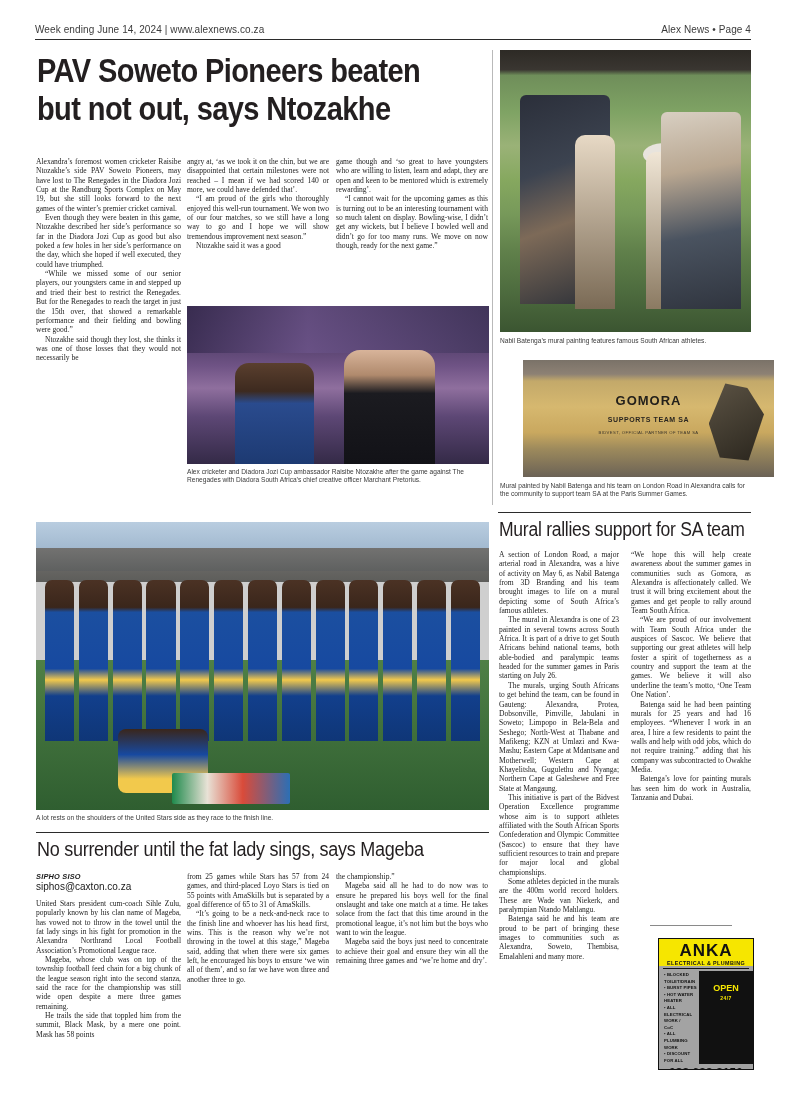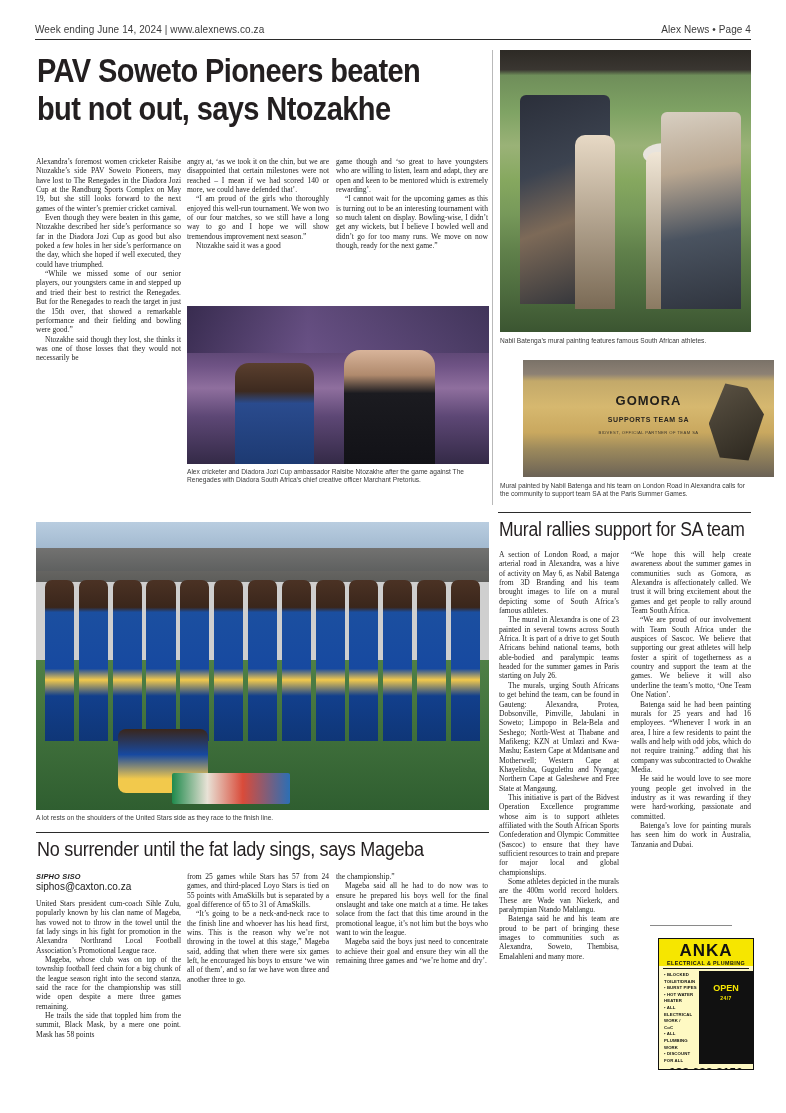--- a/index.html
+++ b/index.html
@@ -117,21 +117,21 @@
   .ph-team .grass{position:absolute;left:0;bottom:0;width:100%;height:52%;background:linear-gradient(180deg,#4f8046,#2f5e30);}
   .ph-team .row{position:absolute;left:2%;top:20%;width:96%;height:56%;display:flex;gap:1.1%;}
   .ph-team .pl{flex:1;background:linear-gradient(180deg,#4b3224 0%,#3a261b 17%,#1b4fa0 20%,#1749a0 55%,#f2c94c 62%,#123f8c 72%,#0f3677 100%);border-radius:7px 7px 0 0;}
   .ph-team .kneel{position:absolute;left:18%;bottom:6%;width:20%;height:22%;
     background:linear-gradient(180deg,#3a261b,#1749a0 40%,#f2c94c 78%);border-radius:8px;}
   .ph-team .flag{position:absolute;left:30%;bottom:2%;width:26%;height:11%;
     background:linear-gradient(90deg,#1f8a4c 0%,#e8e2d6 30%,#d94b3a 60%,#2c6fb5 100%);border-radius:2px;}
 
   
   .ad{
-    position:absolute;border:1.5px solid #111;background:#fef9c3;overflow:hidden;
+    position:absolute;border:1.5px solid #111;background:#a3a3a3;overflow:hidden;
   }
   .ad .ad-top{
     background:#f6e600;text-align:center;padding-top:3px;
   }
   .ad .ad-name{
     font-family:"Liberation Sans", sans-serif;font-weight:bold;
     font-size:17px;color:#111;letter-spacing:1px;line-height:1;
   }
   .ad .ad-sub{
     font-family:"Liberation Sans", sans-serif;font-weight:bold;
@@ -223,21 +223,20 @@
     <p>The murals, urging South Africans to get behind the team, can be found in Gauteng: Alexandra, Protea, Dobsonville, Pimville, Jabulani in Soweto; Limpopo in Bela-Bela and Seshego; North-West at Thabane and Mafikeng; KZN at Umlazi and Kwa-Mashu; Eastern Cape at Mdantsane and Motherwell; Western Cape at Khayelitsha, Gugulethu and Nyanga; Northern Cape at Galeshewe and Free State at Mangaung.</p>
     <p>This initiative is part of the Bidvest Operation Excellence programme whose aim is to support athletes affiliated with the South African Sports Confederation and Olympic Committee (Sascoc) to ensure that they have sufficient resources to train and prepare for major local and global championships.</p>
     <p>Some athletes depicted in the murals are the 400m world record holders. These are Wade van Niekerk, and paralympian Ntando Mahlangu.</p>
     <p>Batenga said he and his team are proud to be part of bringing these images to communities such as Alexandra, Soweto, Thembisa, Emalahleni and many more.</p>
   </div>
 
   <div class="body-col" style="position:absolute;left:631px;top:550px;width:120px;">
     <p class="first">“We hope this will help create awareness about the summer games in communities such as Gomora, as Alexandra is affectionately called. We trust it will bring excitement about the games and get people to rally around Team South Africa.</p>
     <p>“We are proud of our involvement with Team South Africa under the auspices of Sascoc. We believe that supporting our great athletes will help foster a spirit of togetherness as a country and support the team at the games. We believe it will also underline the team’s motto, ‘One Team One Nation’.</p>
     <p>Batenga said he had been painting murals for 25 years and had 16 employees. “Whenever I work in an area, I hire a few residents to paint the walls and help with odd jobs, which do not require training.” adding that his company was subcontracted to Owakhe Media.</p>
-    <p>He said he would love to see more young people get involved in the industry as it was rewarding if they were hard-working, passionate and committed.</p>
     <p>Batenga’s love for painting murals has seen him do work in Australia, Tanzania and Dubai.</p>
   </div>
 
   <div class="hr" style="left:650px;top:925px;width:82px;height:1px;background:#8a8a8a;"></div>
 
   <div class="photo ph-team" style="left:36px;top:522px;width:453px;height:288px;">
     <div class="sky"></div>
     <div class="bldg"></div>
     <div class="grass"></div>
     <div class="row">

